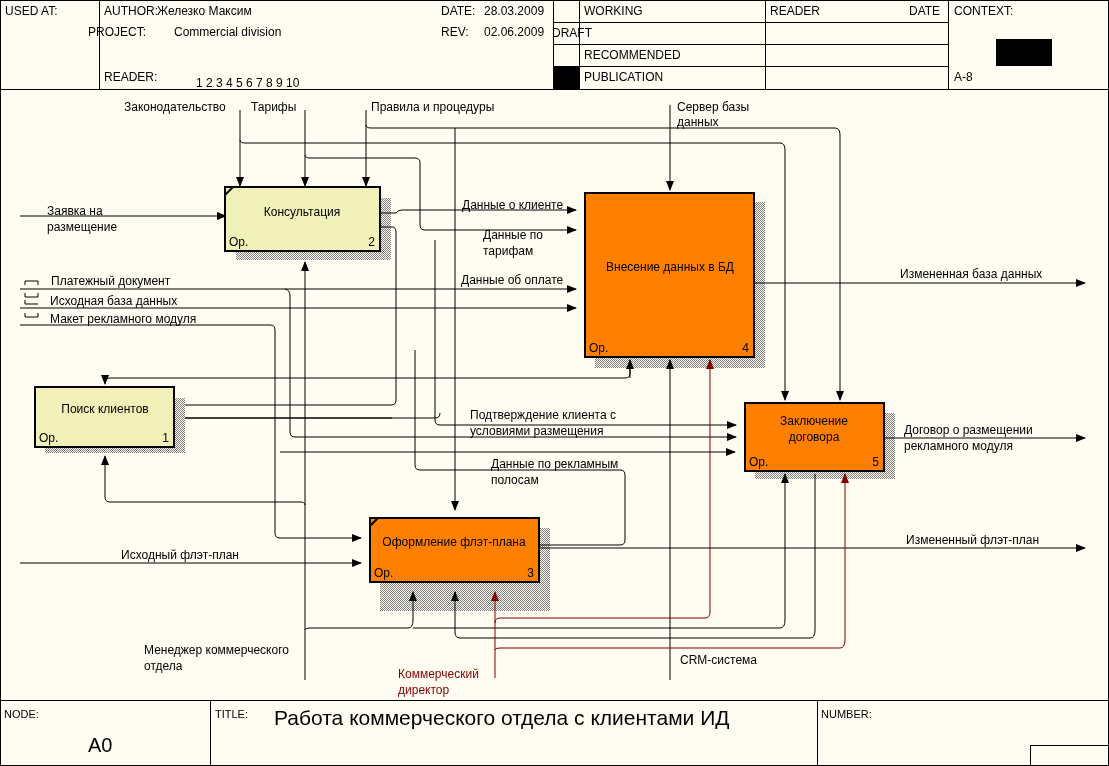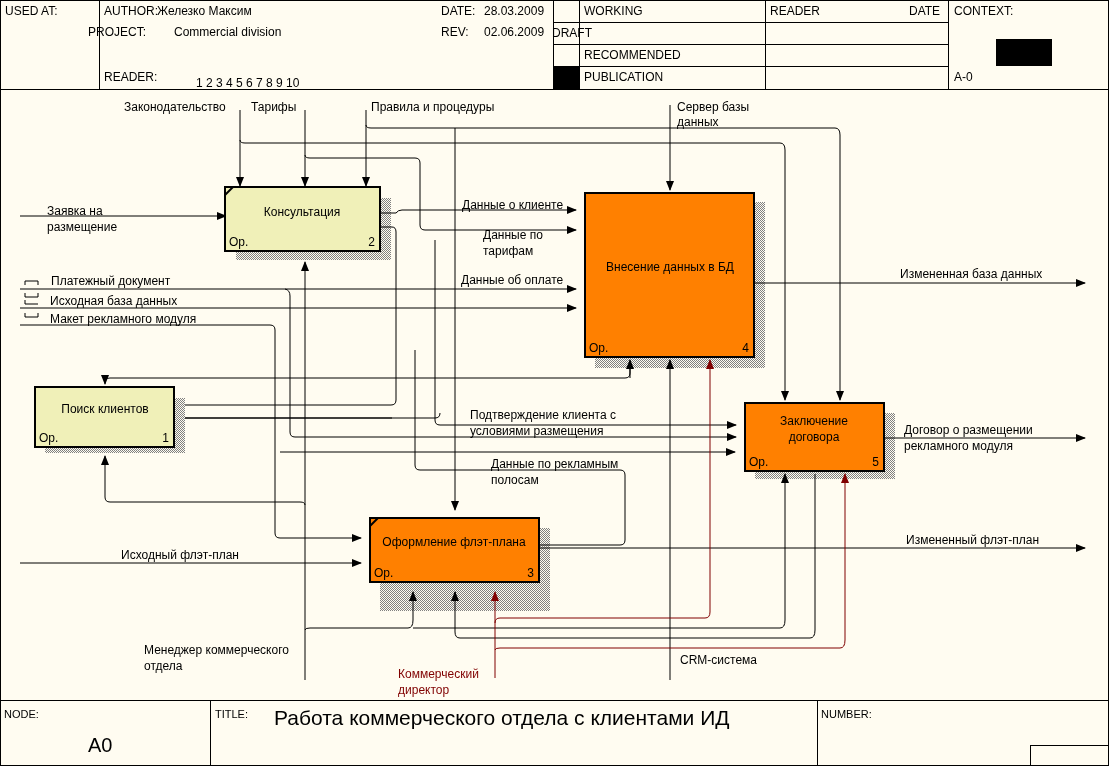--- a/index.html
+++ b/index.html
@@ -40,21 +40,21 @@
   <span class="t" style="left:484px;top:25px;">02.06.2009</span>
 
   <span class="t" style="left:584px;top:4px;">WORKING</span>
   <span class="t" style="left:552px;top:26px;">DRAFT</span>
   <span class="t" style="left:584px;top:48px;">RECOMMENDED</span>
   <span class="t" style="left:584px;top:70px;">PUBLICATION</span>
   <span class="t" style="left:770px;top:4px;">READER</span>
   <span class="t" style="left:909px;top:4px;">DATE</span>
   <span class="t" style="left:954px;top:4px;">CONTEXT:</span>
   <div style="position:absolute;left:996px;top:39px;width:56px;height:27px;background:#000;"></div>
-  <span class="t" style="left:954px;top:70px;">A-0</span>
+  <span class="t" style="left:954px;top:70px;">A-8</span>
 </div>
 
 <svg width="1109" height="766" viewBox="0 0 1109 766">
   <defs>
     <pattern id="hatch" width="2" height="2" patternUnits="userSpaceOnUse">
       <rect width="2" height="2" fill="#fffcf1"></rect>
       <rect width="1" height="1" fill="#808080"></rect>
       <rect x="1" y="1" width="1" height="1" fill="#808080"></rect>
     </pattern>
     <marker id="ah" markerWidth="10" markerHeight="8" refX="9" refY="4" orient="auto" markerUnits="userSpaceOnUse">

